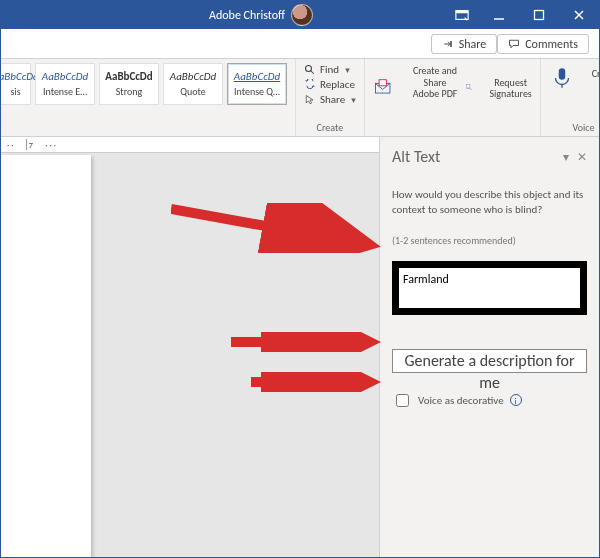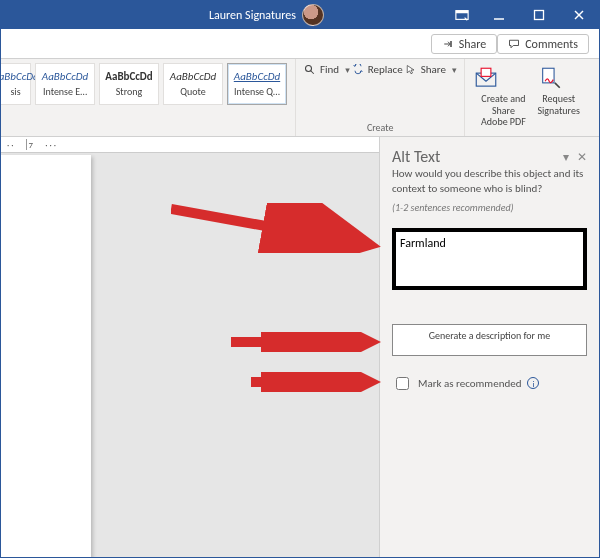--- a/index.html
+++ b/index.html
@@ -86,26 +86,26 @@
     border:1px solid #e1dfdd;
     background:#fff;
     display:flex;flex-direction:column;align-items:center;justify-content:center;
     color:#2b579a; font-size:11px;
     gap:2px;
   }
   .stylebox .preview{font-size:11px;}
   .stylebox .name{ color:#444; font-size:10px; white-space:nowrap; overflow:hidden; text-overflow:ellipsis; max-width:56px;}
   .styles .sel{ border:1px solid #a6a6a6; box-shadow: inset 0 0 0 1px #cfe2f3;}
 
-  .editing-col{display:flex;flex-direction:row;gap:2px;}
+  .editing-col{display:flex;flex-direction:column;gap:2px;}
   .editrow{display:flex;align-items:center;gap:4px;}
   .editrow svg{width:12px;height:12px;}
   .tiny-chev{font-size:9px;color:#666;margin-left:2px;}
 
-  .bigbtn{display:flex;flex-direction:column;align-items:flex-start;justify-content:flex-start;gap:2px;min-width:60px;padding-top:2px;}
+  .bigbtn{display:flex;flex-direction:row;align-items:flex-end;justify-content:flex-start;gap:17px;min-width:60px;padding-top:2px;}
   .bigbtn svg{width:26px;height:26px;}
   .bigbtn .txt{text-align:center;line-height:1.15;font-size:10px;color:#444;}
 
   .workspace{
     position:relative;
     display:flex;
     height: calc(558px - 28px - 30px - 78px - 2px);
   }
   .ruler{
     position:absolute;top:0;left:0;right:0;height:16px;background:#fff;border-bottom:1px solid #ccc;
@@ -122,45 +122,45 @@
 
   .pane{
     width:220px; background:#f3f2f1; border-left:1px solid #d0d0d0;
     display:flex;flex-direction:column;
     padding:10px 12px;
     color:#444;
   }
   .pane-head{display:flex;align-items:center;gap:8px;}
   .pane-title{font-size:16px;color:#666;flex:1;}
   .pane-head .ico{color:#888;font-size:12px;cursor:pointer;}
-  .pane-desc{font-size:11px;color:#555;margin-top:1px;line-height:1.35;}
-  .pane-sub{font-size:10px;font-style:italic;color:#777;margin-top:4px;}
+  .pane-desc{font-size:11px;color:#555;margin-top:22px;line-height:1.35;}
+  .pane-sub{font-size:10px;color:#777;margin-top:16px;}
   .alt-input{
-    margin-top:14px;width:100%;height:62px;border:4px solid #000000;background:#fff;
+    margin-top:14px;width:100%;height:54px;border:7px solid #000000;background:#fff;
     font-family:inherit;font-size:12px;padding:4px;resize:none;
   }
   .genbtn{
-    margin-top:34px;width:100%;height:32px;border:1px solid #888;background:#fff;
-    font-size:10px;text-align:center;line-height:22px;
+    margin-top:34px;width:100%;height:24px;border:1px solid #888;background:#fff;
+    font-size:16px;text-align:center;line-height:22px;
   }
   .decorow{margin-top:18px;display:flex;align-items:center;gap:6px;font-size:11px;color:#555;}
   .decorow input{width:13px;height:13px;}
   .info-icon{width:12px;height:12px;border-radius:50%;border:1px solid #2b579a;color:#2b579a;font-size:9px;display:inline-flex;align-items:center;justify-content:center;}
 
   .arrow{
     position:absolute; pointer-events:none;
   }
   .arrow svg{display:block;}
 </style>
 </head>
 <body>
 
 <div class="titlebar">
   <div class="title-user">
-    <span>Lauren Signatures</span>
+    <span>Adobe Christoff</span>
     <span class="avatar"></span>
   </div>
   <div class="ribbon-icon-btn">
     <svg viewBox="0 0 16 16">
         <rect x="1" y="3" width="14" height="10" fill="none" stroke="#fff" stroke-width="1.3"></rect>
         <rect x="1" y="3" width="14" height="3" fill="#fff"></rect>
         <path d="M14 14 L11 11" stroke="#fff" stroke-width="1.3"></path>
       </svg>
   </div>
   <div class="winbtns">
@@ -334,17 +334,17 @@
       <div class="pane-title">Alt Text</div>
       <div class="ico">▾</div>
       <div class="ico">✕</div>
     </div>
     <div class="pane-desc">How would you describe this object and its context to someone who is blind?</div>
     <div class="pane-sub">(1-2 sentences recommended)</div>
     <textarea class="alt-input" style="">Farmland</textarea>
     <div class="genbtn">Generate a description for me</div>
     <label class="decorow">
       <input type="checkbox" style="">
-      <span>Mark as recommended</span>
+      <span>Voice as decorative</span>
       <span class="info-icon">i</span>
     </label>
   </div>
 </div>
 
 </body></html>

